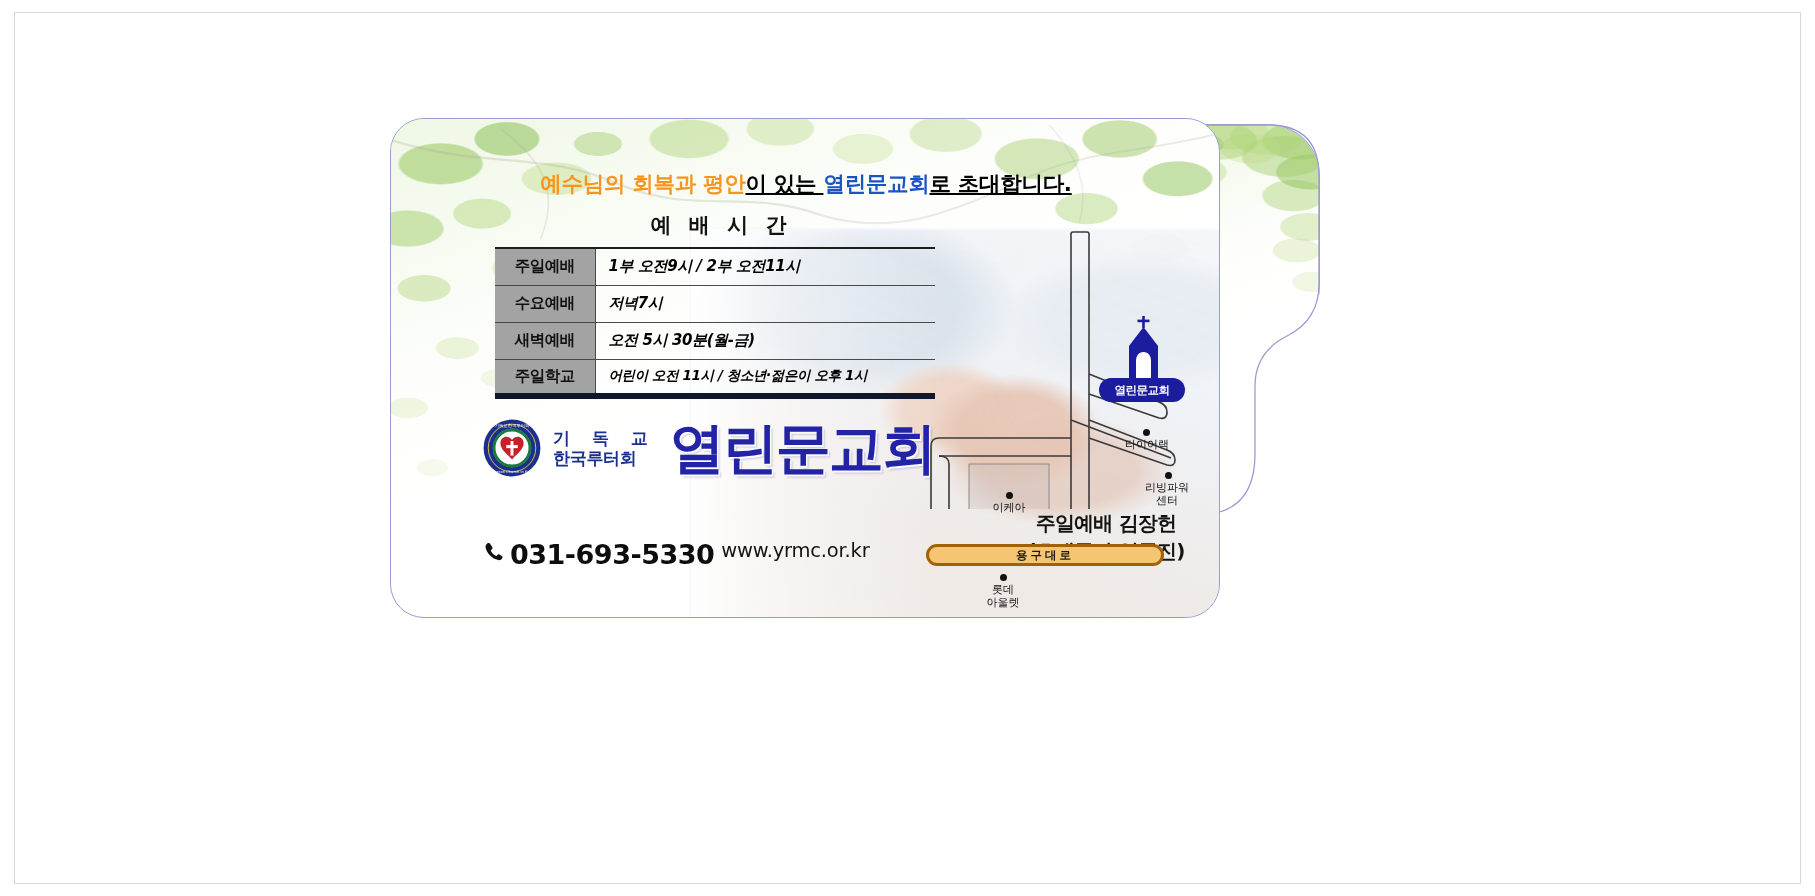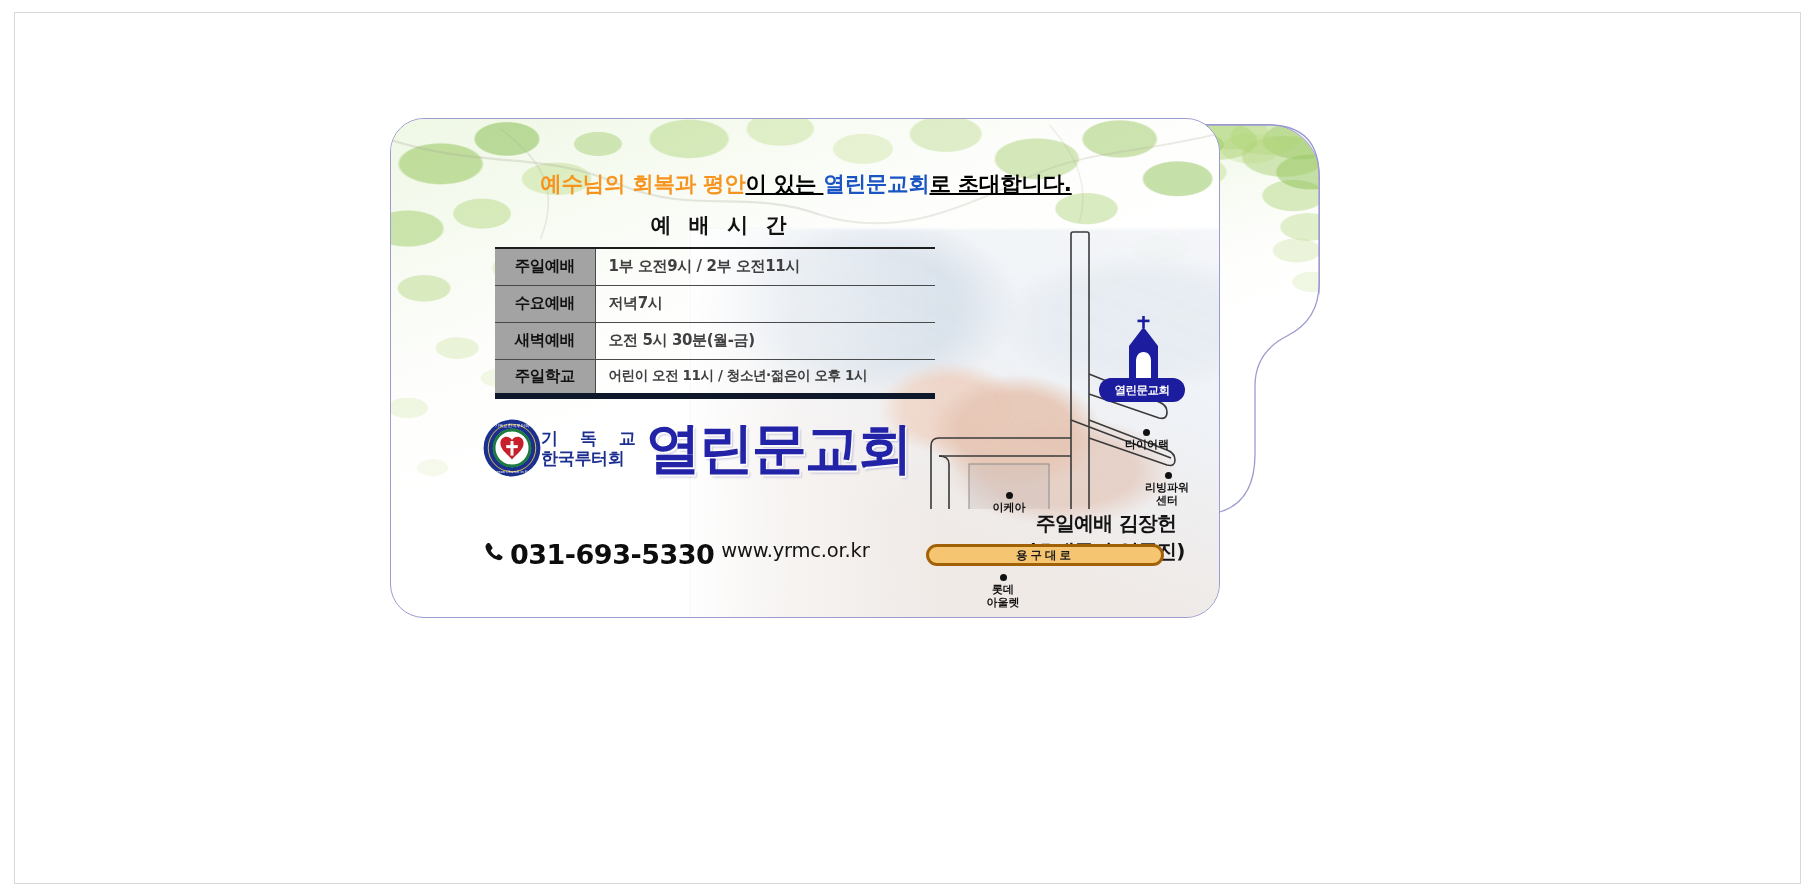--- a/index.html
+++ b/index.html
@@ -150,31 +150,32 @@
     font-size: 15.5px;
     font-weight: 700;
     color: #111;
     letter-spacing: -.5px;
     border-right: 1.6px solid #4a4a4a;
   }
   #schedule td.val {
     padding-left: 13px;
     font-size: 15px;
     font-weight: 700;
-    color: #404040;
+    color: #000000;
     letter-spacing: -.4px;
     white-space: nowrap;
+    font-style: italic;
   }
   #schedule tr.small td.val { font-size: 13.5px; }
 
   
   #logo-block {
     position: absolute;
     left: 92px; top: 300px;
-    display: flex; align-items: center; gap: 0;
+    display: flex; align-items: center; gap: 12px;
   }
   .seal { width: 58px; height: 58px; flex: none; }
   #lutheran-name {
     font-size: 17px; font-weight: 700; color: #1b2f8f;
     line-height: 1.18; letter-spacing: -.3px; white-space: nowrap;
   }
   #lutheran-name .sp { letter-spacing: 8px; }
   #church-name {
     font-size: 55px; font-weight: 800; color: #2323a8;
     letter-spacing: -2px; line-height: .96;
@@ -202,21 +203,21 @@
     position: absolute; left: 610px; top: 390px;
     text-align: center; width: 210px;
     font-size: 20px; font-weight: 700; color: #141414;
     line-height: 1.42; letter-spacing: -.8px; white-space: nowrap;
   }
 
   
   #map { position: absolute; left: 530px; top: 105px; width: 400px; height: 285px; }
   .map-label {
     position: absolute;
-    font-size: 11px; font-weight: 700; color: #111;
+    font-size: 11px; font-weight: 400; color: #111;
     text-align: center; line-height: 1.15; white-space: nowrap;
   }
   .map-dot {
     position: absolute; width: 7px; height: 7px; border-radius: 50%; background: #111;
   }
   #church-badge {
     position: absolute; left: 178px; top: 154px;
     width: 86px; height: 24px; border-radius: 13px;
     background: #1c1c9e;
     color: #fff; font-size: 11.5px; font-weight: 700;

